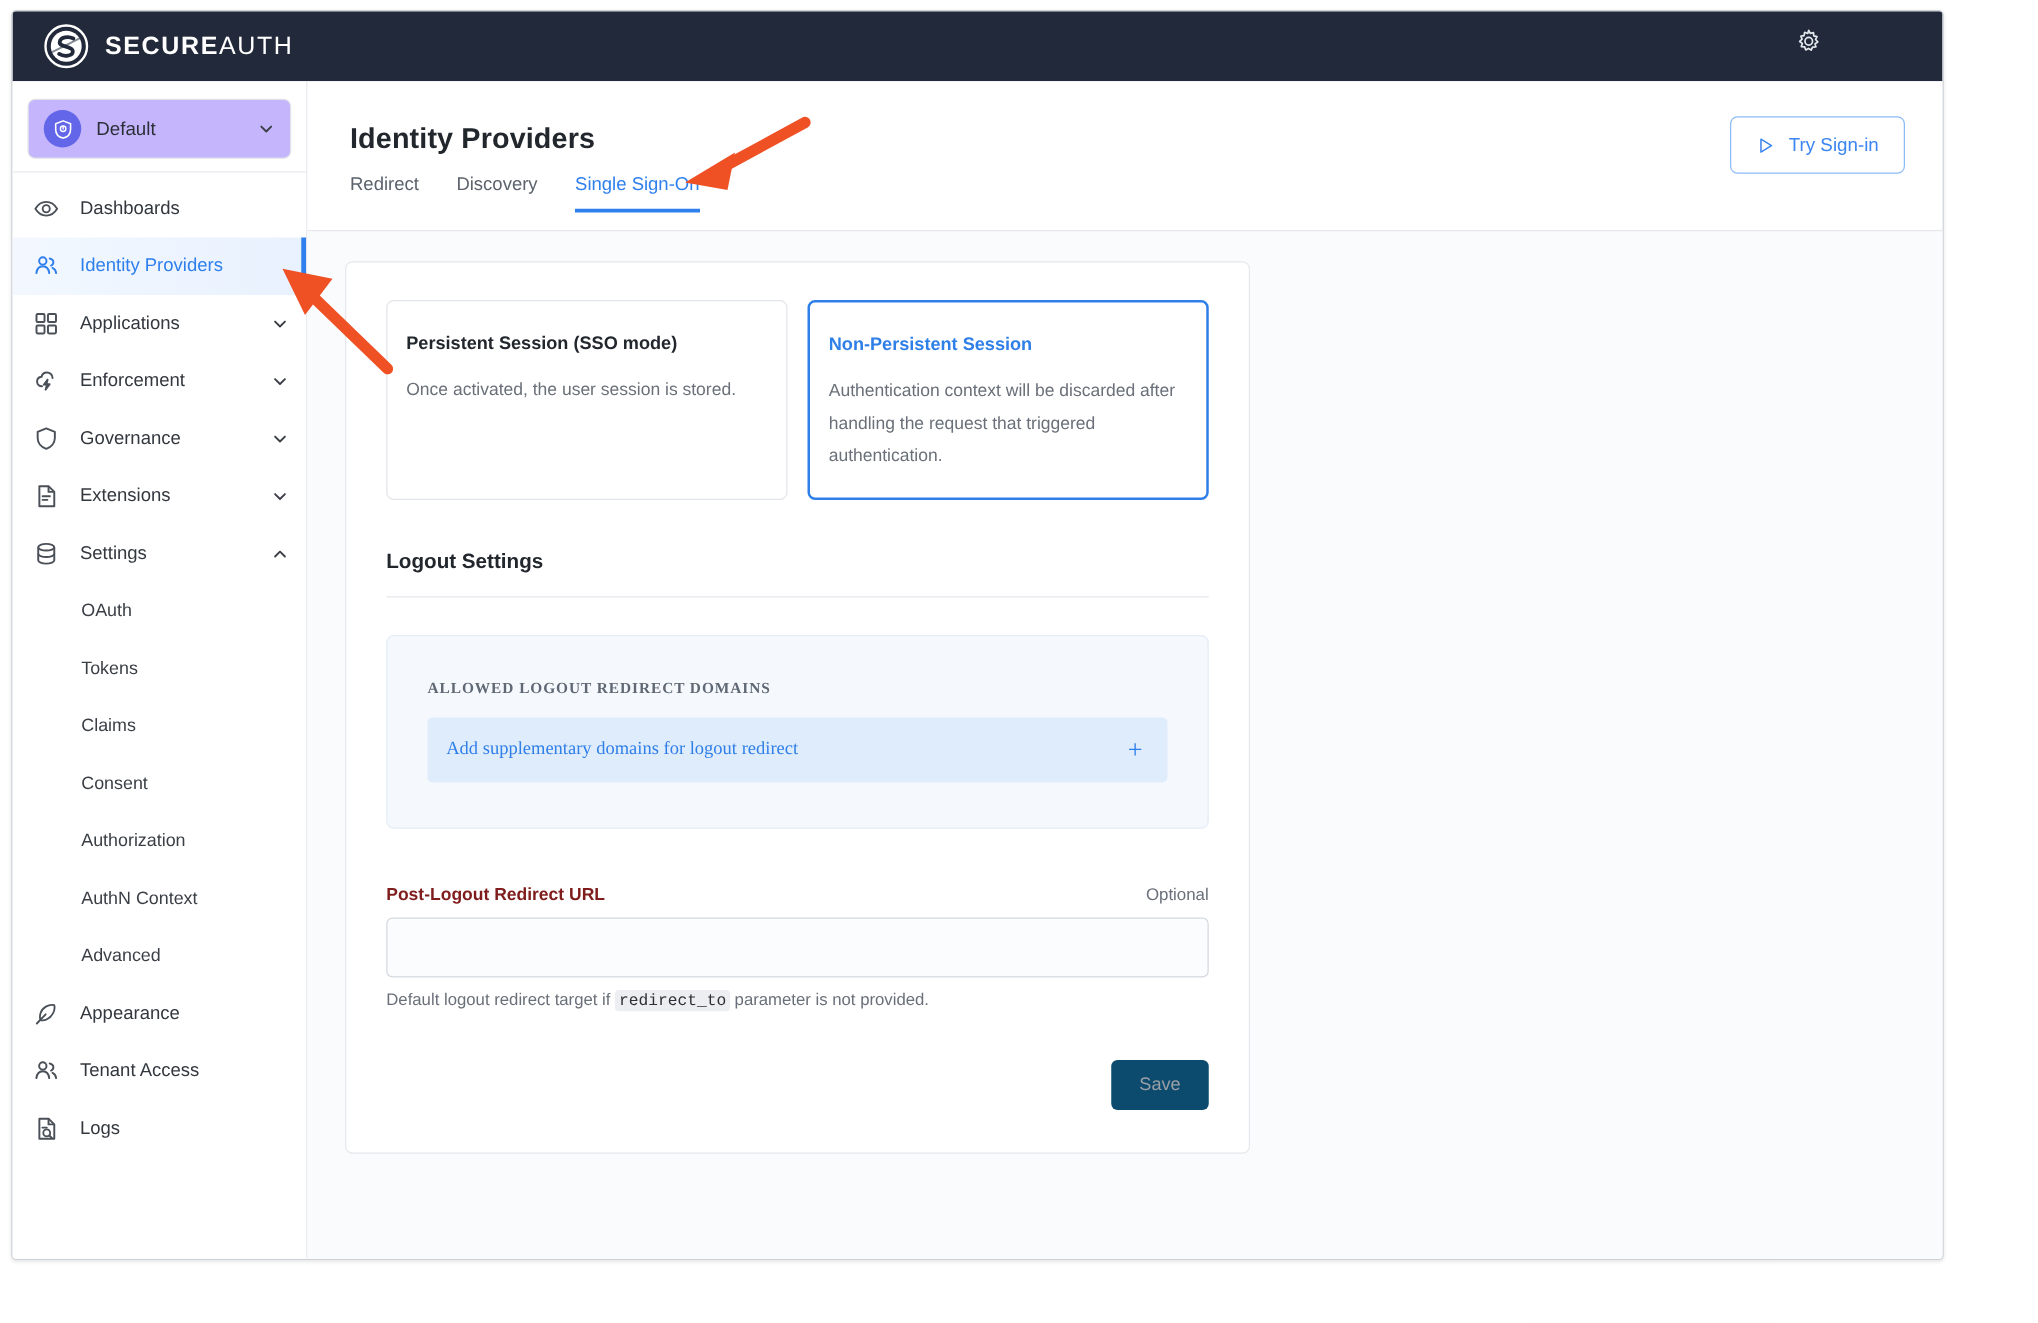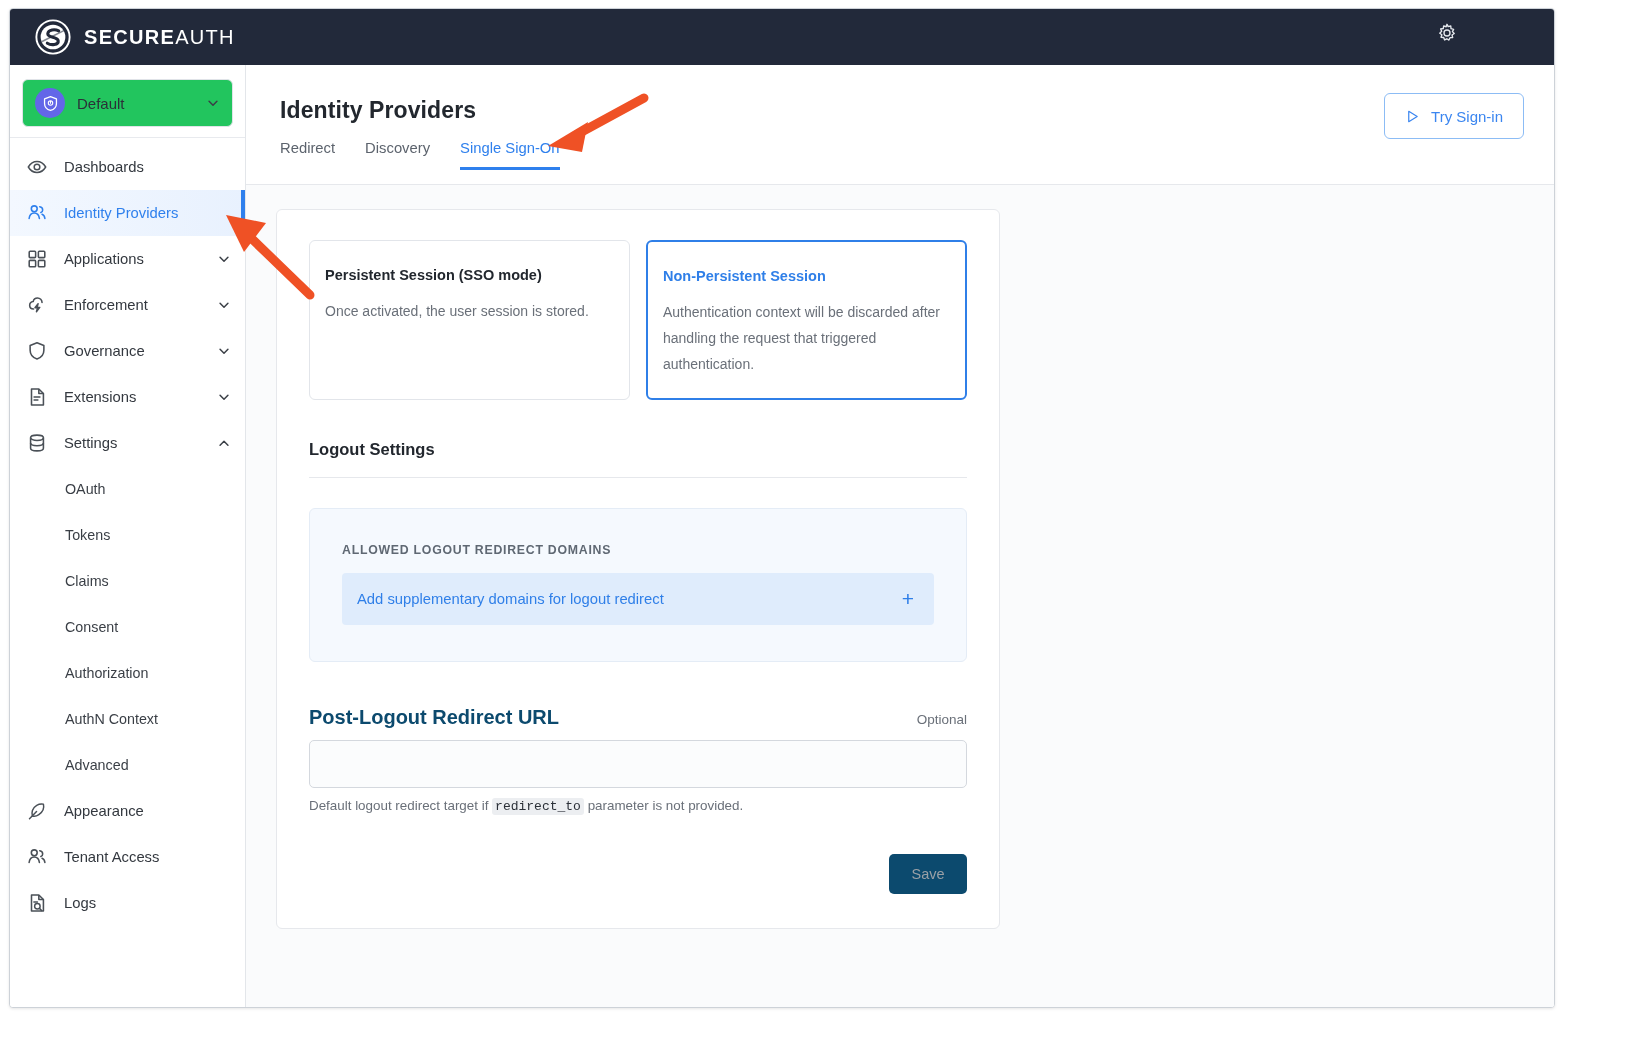--- a/index.html
+++ b/index.html
@@ -77,21 +77,21 @@
   .tenant-select {
     margin: 14px 12px 10px 12px;
     height: 48px;
     border: 1px solid #e0e3e8;
     border-radius: 6px;
     display: flex;
     align-items: center;
     padding: 0 12px;
     gap: 12px;
     cursor: pointer;
-    background: #22c55e;
+    background: #c4b5fd;
   }
   .tenant-badge {
     width: 30px; height: 30px;
     border-radius: 50%;
     background: #6366e8;
     display: flex; align-items: center; justify-content: center;
     flex: none;
   }
   .tenant-name { font-size: 15px; color: #2b3038; }
   .tenant-select .caret { margin-left: auto; width: 14px; height: 14px; }
@@ -232,20 +232,21 @@
     margin: 40px 0 0 0;
   }
   .section-rule { height: 1px; background: #e6e8ec; margin-top: 18px; }
 
   .panel {
     margin-top: 30px;
     background: #f5f9fe;
     border: 1px solid #e4ecf6;
     border-radius: 6px;
     padding: 34px 32px 36px 32px;
+    font-family: Liberation Serif, serif;
   }
   .panel-label {
     font-size: 12.3px;
     font-weight: bold;
     letter-spacing: 0.75px;
     color: #5f6873;
     margin-bottom: 16px;
   }
   .add-domains {
     background: #dfecfc;
@@ -263,23 +264,23 @@
     color: #2f7fe8;
     line-height: 1;
   }
 
   .field-row {
     display: flex;
     align-items: baseline;
     margin-top: 44px;
   }
   .field-label {
-    font-size: 20px;
+    font-size: 14px;
     font-weight: bold;
-    color: #0c4a6e;
+    color: #7f1d1d;
   }
   .field-optional {
     margin-left: auto;
     font-size: 13.5px;
     color: #6a7079;
   }
   .text-input {
     margin-top: 11px;
     width: 100%;
     height: 48px;

